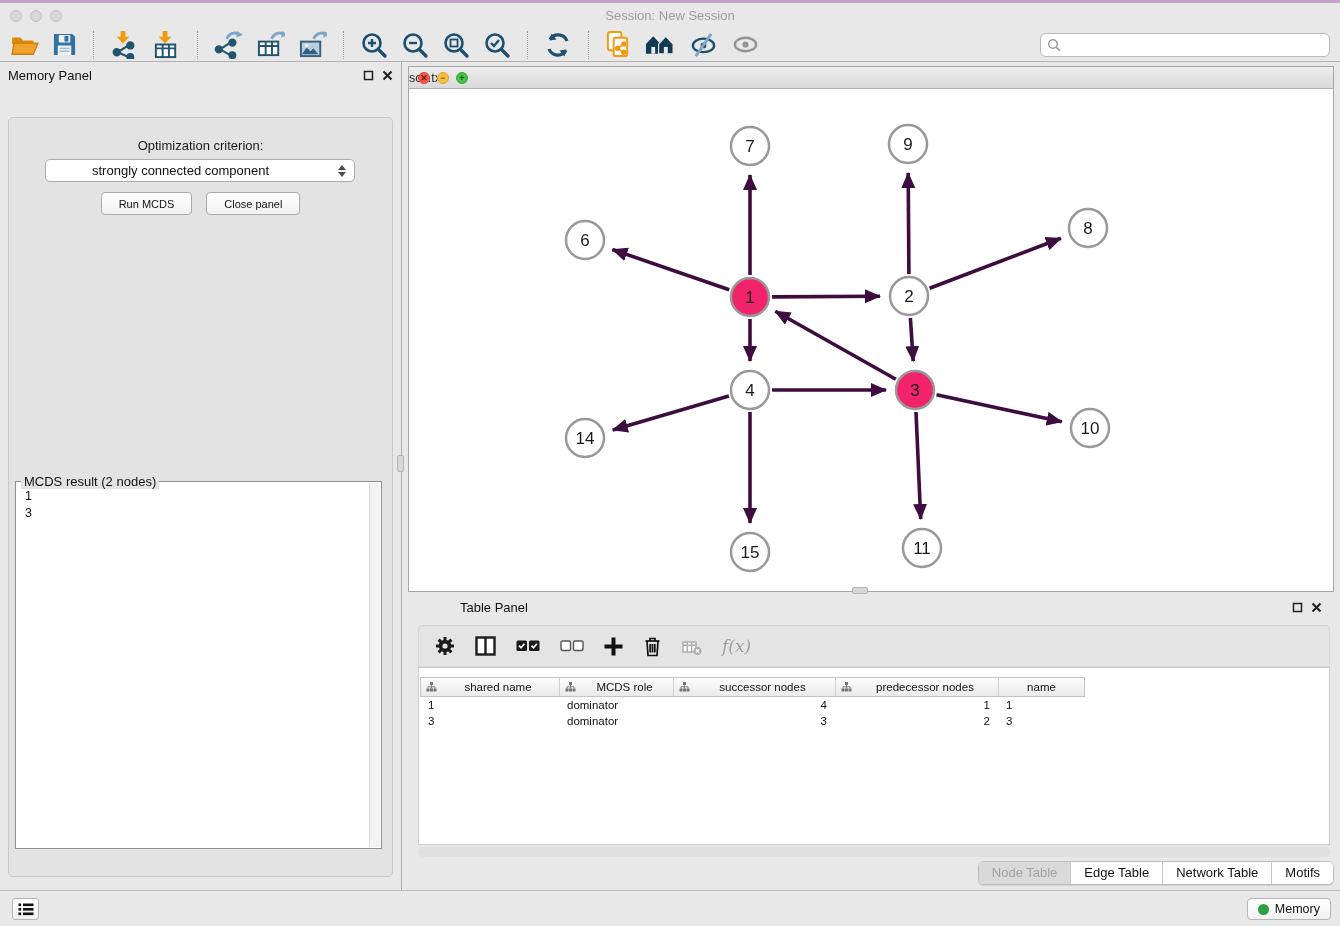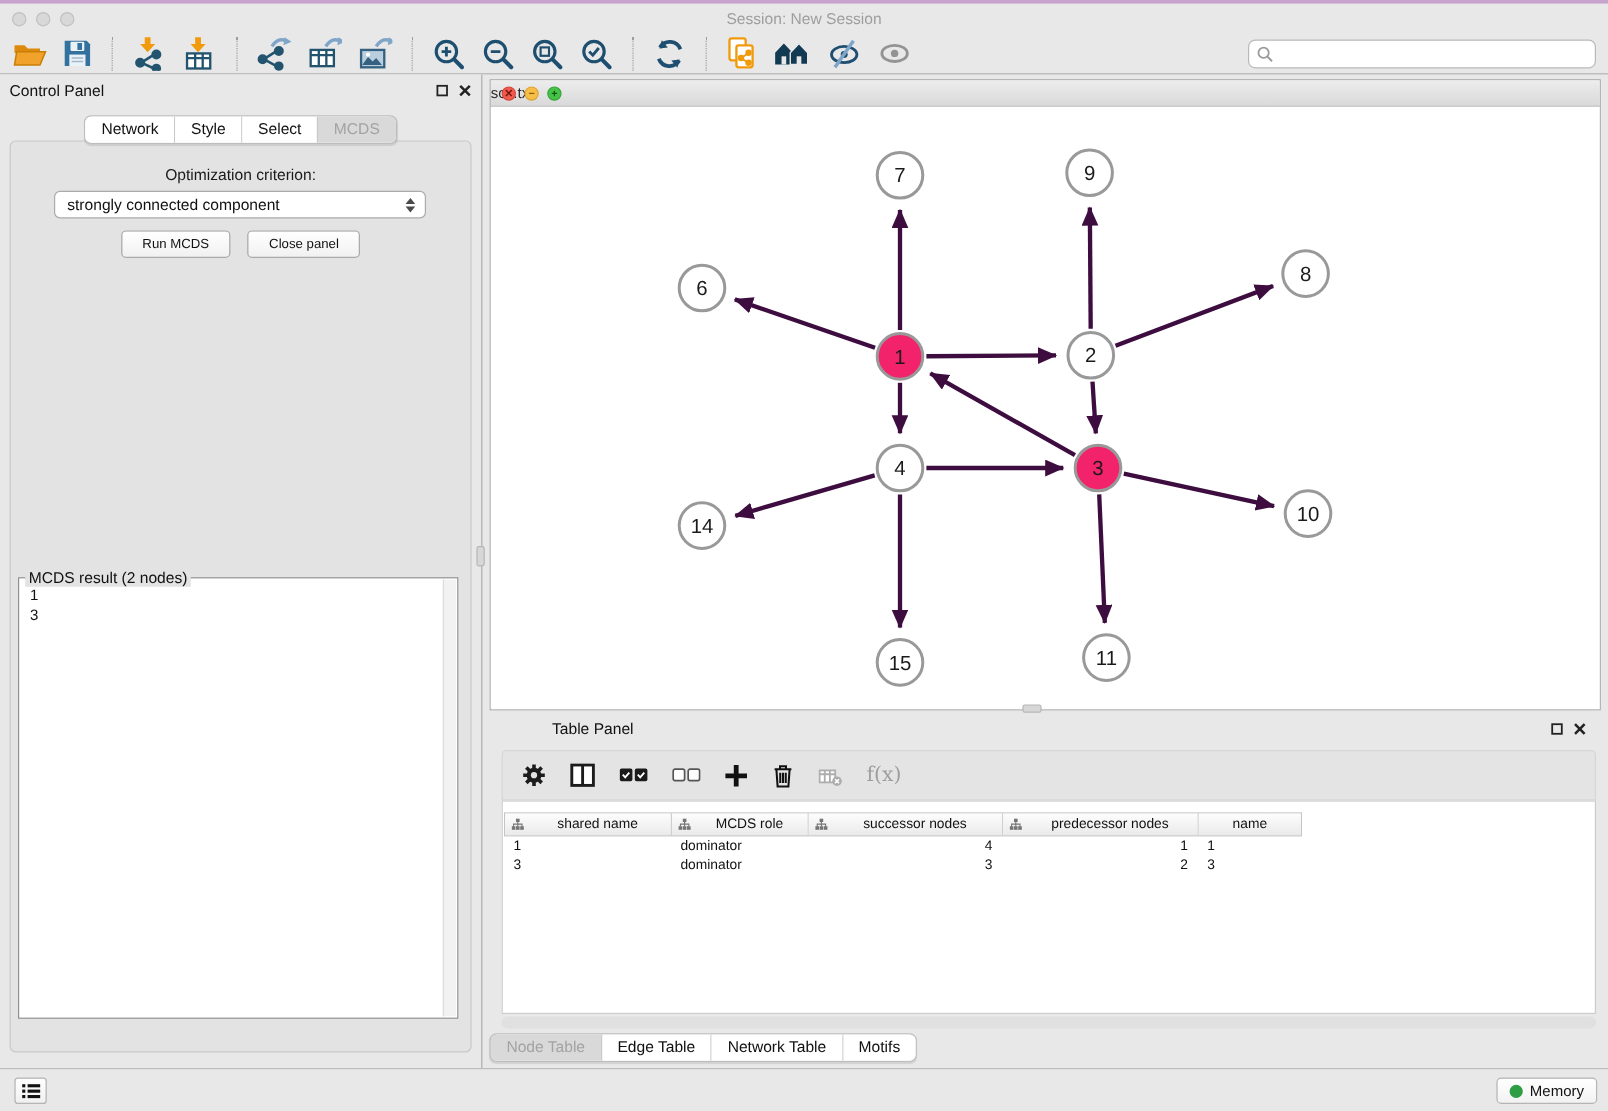--- a/index.html
+++ b/index.html
@@ -32,21 +32,21 @@
   .seg { display:inline-flex; border:1px solid #BDBDBD; border-radius:6px; overflow:hidden; background:#fff;
          box-shadow:0 1px 1px rgba(0,0,0,0.10); }
   .seg .tab { padding:3px 13px; font-size:13px; line-height:16px; border-right:1px solid #C9C9C9; background:#fff; color:#111; white-space:nowrap; }
   .seg .tab:last-child { border-right:none; }
   .seg .tab.active { background:#D9D9D9; color:#A3A3A3; }
   .cp-content { position:absolute; top:55px; left:8px; width:385px; height:760px; background:#E3E3E3;
                 border:1px solid #C8C8C8; border-radius:5px;padding-left:18px; }
   .opt-label { position:absolute; top:20px; left:0; right:0; text-align:center; font-size:13px; color:#1a1a1a; }
   .dropdown { position:absolute; top:41px; left:36px; width:310px; height:23px; background:#fff; border:1px solid #ABABAB;
               border-radius:5px; display:flex; align-items:center; padding:0 8px 0 10px; font-size:13px; }
-  .dd-text { flex:1; }
+  .dd-text { flex:1;margin-left:36px; }
   .stepper { display:flex; flex-direction:column; gap:2px; align-items:center; }
   .tri-up { width:0; height:0; border-left:4px solid transparent; border-right:4px solid transparent; border-bottom:5px solid #4A4A4A; }
   .tri-dn { width:0; height:0; border-left:4px solid transparent; border-right:4px solid transparent; border-top:5px solid #4A4A4A; }
   .cp-buttons { position:absolute; top:74px; left:0; right:0; display:flex; justify-content:center; gap:14px; }
   .btn { height:23px; padding:0 17px; font-size:11px; font-family:"Liberation Sans",sans-serif; color:#111;
          background:linear-gradient(#FFFFFF,#F1F1F1); border:1px solid #ABABAB; border-radius:4px; }
   .groupbox { position:absolute; left:6px; right:10px; top:363px; height:368px; background:#fff; border:1px solid #8F8F8F; }
   .groupbox-label { position:absolute; top:-8px; left:5px; background:#E3E3E3; padding:0 3px; font-size:13px; color:#111; }
   .result-list { position:absolute; left:1px; top:2px; right:13px; bottom:1px; overflow:hidden; padding:4px 8px; }
   .result-item { font-size:12.5px; line-height:17px; }
@@ -63,32 +63,32 @@
   .nw-canvas { position:absolute; left:0; top:22px; width:924px; height:502px; background:#fff; }
   .h-grip { position:absolute; left:852px; top:587px; width:16px; height:7px; background:#D7D7D7; border:1px solid #B6B6B6; border-radius:2px; }
   .v-grip { position:absolute; left:397px; top:455px; width:7px; height:17px; background:#D7D7D7; border:1px solid #B6B6B6; border-radius:2px; z-index:3; }
 
   
   .table-panel { position:absolute; left:408px; top:595px; width:926px; height:295px; background:#E8E8E8; }
   .tp-head { position:absolute; top:5px; left:10px; right:12px; height:20px; font-size:13px;margin-left:42px; }
   .tp-toolbar { position:absolute; left:10px; top:30px; width:912px; height:42px; background:#E4E4E4;
                 border:1px solid #D6D6D6; border-radius:4px 4px 0 0; display:flex; align-items:center; padding-left:16px; gap:20px; }
   .tp-tb { background:none; border:none; display:flex; align-items:center; }
-  .fx { font-family:"DejaVu Serif", serif; font-size:17px; color:#9E9E9E; }
+  .fx { font-family:"DejaVu Serif", serif; font-style:italic; font-size:17px; color:#9E9E9E; }
   .tp-table { position:absolute; left:10px; top:72px; width:912px; height:178px; background:#fff; border:1px solid #CCCCCC; overflow:hidden; }
   .thead { display:flex; margin:9px 0 0 1px; border:1px solid #C4C4C4; width:665px; }
   .th { height:18px; background:linear-gradient(#FDFDFD,#EAEAEA); border-right:1px solid #CFCFCF;
         display:flex; align-items:center; font-size:11.5px; color:#111; }
   .th:last-child { border-right:none; }
   .th .th-icon { margin-left:5px; display:flex; }
   .th .th-label { flex:1; text-align:center; padding:0 4px; white-space:nowrap; }
   .trow { display:flex; margin-left:1px; width:665px; }
   .td { height:16px; line-height:16px; font-size:11.5px; padding:0 8px; color:#111; white-space:nowrap; overflow:hidden; }
   .tp-scroll { position:absolute; left:10px; top:252px; width:912px; height:10px; background:#E0E0E0; border-radius:5px; }
-  .tp-tabs { position:absolute; left:0; right:0; top:266px; display:flex; justify-content:flex-start; }
+  .tp-tabs { position:absolute; left:0; right:0; top:266px; display:flex; justify-content:flex-end; }
 
   
   .statusbar { position:absolute; left:0; top:890px; width:1340px; height:53px; border-top:1px solid #BDBDBD; background:#E8E8E8; }
   .sb-left-btn { position:absolute; left:12px; top:7px; width:27px; height:22px; background:linear-gradient(#FFF,#F0F0F0);
                  border:1px solid #B5B5B5; border-radius:3px; display:flex; align-items:center; justify-content:center; }
   .memory-btn { position:absolute; right:9px; top:7px; height:22px; padding:0 10px; background:linear-gradient(#FFF,#F2F2F2);
                 border:1px solid #B5B5B5; border-radius:4px; display:flex; align-items:center; gap:6px; font-size:12.5px; color:#111; }
   .mem-dot { width:11px; height:11px; border-radius:50%; background:#2E9E44; }
 
   svg { display:block; }
@@ -253,38 +253,30 @@
       <svg width="14" height="14" viewBox="0 0 14 14">
           <circle cx="6" cy="6" r="4.3" fill="none" stroke="#9A9A9A" stroke-width="1.5"></circle>
           <line x1="9.2" y1="9.2" x2="13" y2="13" stroke="#9A9A9A" stroke-width="1.6"></line>
         </svg>
       <input type="text" value="" style="">
     </div>
   </div>
 
   <div class="control-panel">
     <div class="cp-head">
-      <span>Control Panel</span>
+      <span>Memory Panel</span>
       <span class="panel-icons">
         <svg width="11" height="11" viewBox="0 0 11 11">
             <rect x="1.5" y="1.5" width="8" height="8" fill="none" stroke="#222" stroke-width="1.5"></rect>
           </svg>
         <svg width="11" height="11" viewBox="0 0 11 11">
             <path d="M1.5 1.5 L9.5 9.5 M9.5 1.5 L1.5 9.5" stroke="#222" stroke-width="2.1"></path>
           </svg>
       </span>
     </div>
-    <div class="cp-tabs">
-        <div class="seg">
-          <div class="tab">Network</div>
-          <div class="tab">Style</div>
-          <div class="tab">Select</div>
-          <div class="tab active">MCDS</div>
-        </div>
-      </div>
     <div class="cp-content">
       <div class="opt-label">Optimization criterion:</div>
       <div class="dropdown">
         <span class="dd-text">strongly connected component</span>
         <span class="stepper">
             <span class="tri-up"></span>
             <span class="tri-dn"></span>
           </span>
       </div>
       <div class="cp-buttons">

